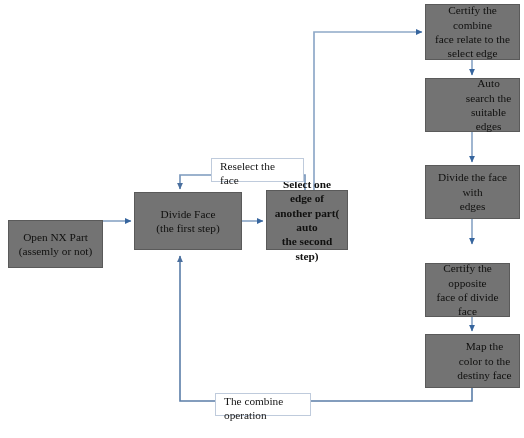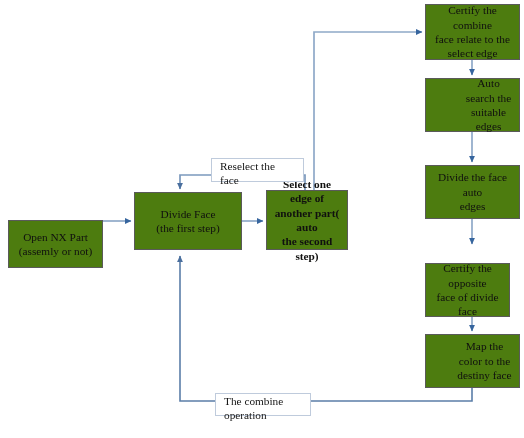--- a/index.html
+++ b/index.html
@@ -7,21 +7,21 @@
     width:524px;height:438px;
     background:#ffffff;
     font-family:"Liberation Serif","DejaVu Serif",serif;
     position:relative;
     overflow:hidden;
   }
   #canvas{position:absolute;left:0;top:0;width:524px;height:438px;}
   svg.wires{position:absolute;left:0;top:0;width:524px;height:438px;}
   .node{
     position:absolute;
-    background:#4d7c0f;
+    background:#737373;
     border:1.6px solid #5a5a5a;
     box-sizing:border-box;
     display:flex;
     align-items:center;
     justify-content:center;
     text-align:center;
     color:#10100f;
     font-size:11.3px;
     line-height:1.28;
     padding:2px 4px;
@@ -111,21 +111,21 @@
 face relate to the
 select edge</span>
   </div>
 
   <div class="node" style="left:425px;top:78px;width:95px;height:54px;padding-left:36px;">
     <span class="txt">Auto search the
 suitable edges</span>
   </div>
 
   <div class="node" style="left:425px;top:165px;width:95px;height:54px;">
-    <span class="txt">Divide the face auto
+    <span class="txt">Divide the face with
 edges</span>
   </div>
 
   <div class="node" style="left:425px;top:263px;width:85px;height:54px;">
     <span class="txt">Certify the opposite
 face of divide face</span>
   </div>
 
   <div class="node" style="left:425px;top:334px;width:95px;height:54px;padding-left:28px;">
     <span class="txt">Map the color to the

